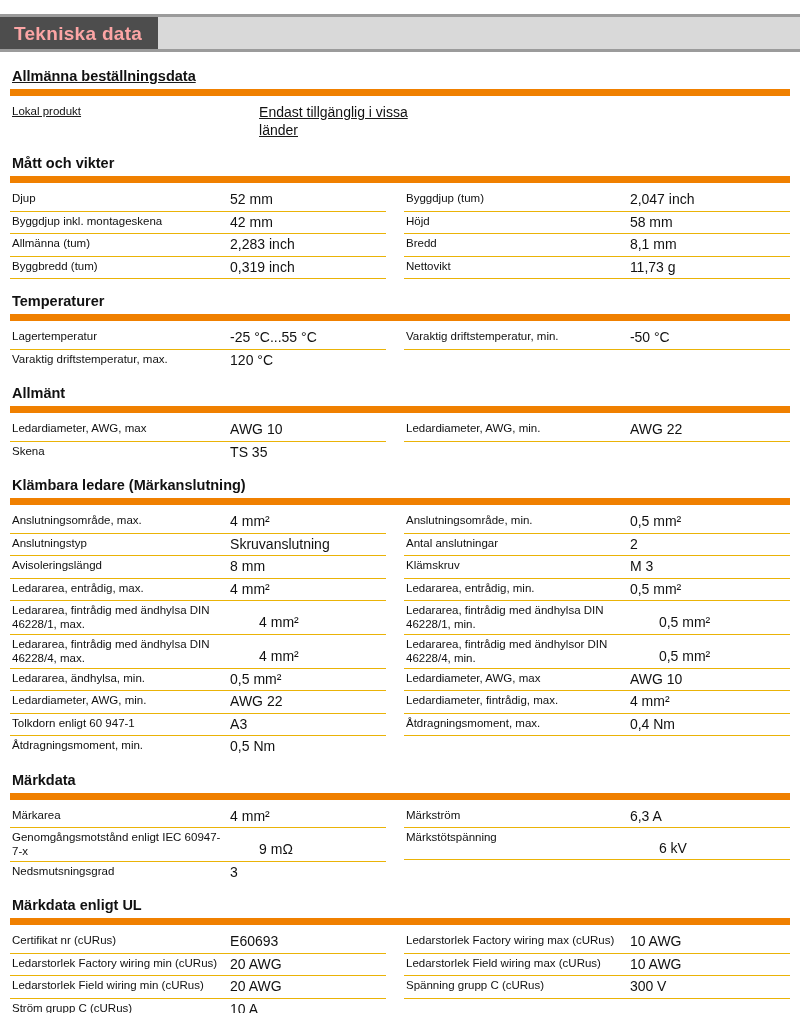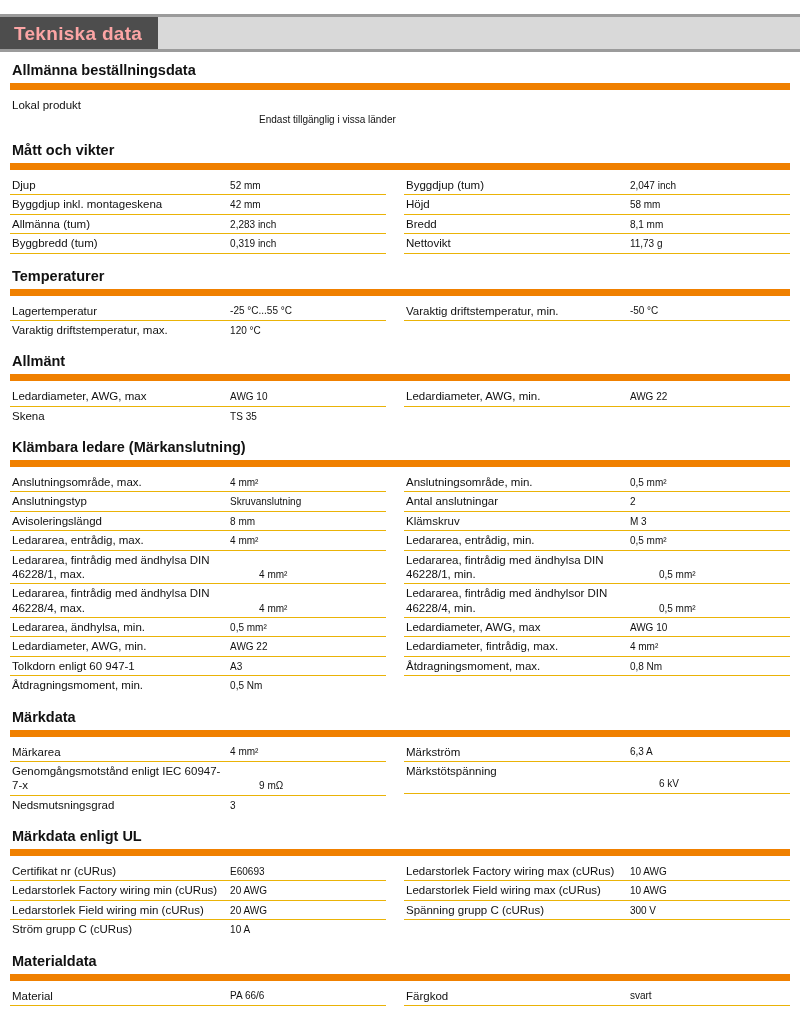--- a/index.html
+++ b/index.html
@@ -46,21 +46,21 @@
     background: #d9d9d9;
   }
 
   .content {
     padding: 0 10px;
     box-sizing: border-box;
   }
 
   
   .section { margin-top: 14px; }
-  .section:first-child { margin-top: 10px; }
+  .section:first-child { margin-top: 16px; text-decoration: underline; }
 
   .section-title {
     font-size: 14.5px;
     font-weight: bold;
     color: #111111;
     padding: 0 0 5px 2px;
   }
   .section-rule {
     height: 7px;
     background: #f08000;
@@ -92,21 +92,21 @@
   .spec-label {
     flex: 0 0 58%;
     font-size: 11.5px;
     line-height: 1.25;
     padding-left: 2px;
     box-sizing: border-box;
     color: #111;
   }
   .spec-value {
     flex: 0 0 42%;
-    font-size: 10px;
+    font-size: 14px;
     line-height: 1.25;
     padding-left: 2px;
     box-sizing: border-box;
     color: #111;
     align-self: flex-end;
   }
   .spec-row.two-line { min-height: 32px; gap: 29px; }
   .spacer-top { height: 6px; }
 </style>
 </head>
@@ -298,21 +298,21 @@
             <div class="spec-row">
               <div class="spec-label">Ledardiameter, AWG, max</div>
               <div class="spec-value">AWG 10</div>
             </div>
             <div class="spec-row">
               <div class="spec-label">Ledardiameter, fintrådig, max.</div>
               <div class="spec-value">4 mm²</div>
             </div>
             <div class="spec-row">
               <div class="spec-label">Åtdragningsmoment, max.</div>
-              <div class="spec-value">0,8 Nm</div>
+              <div class="spec-value">0,4 Nm</div>
             </div>
           </div>
         </div>
       </div>
       <div class="section">
         <div class="section-title">Märkdata</div>
         <div class="section-rule"></div>
         <div class="spacer-top"></div>
         <div class="spec-grid">
           <div class="spec-col left">

